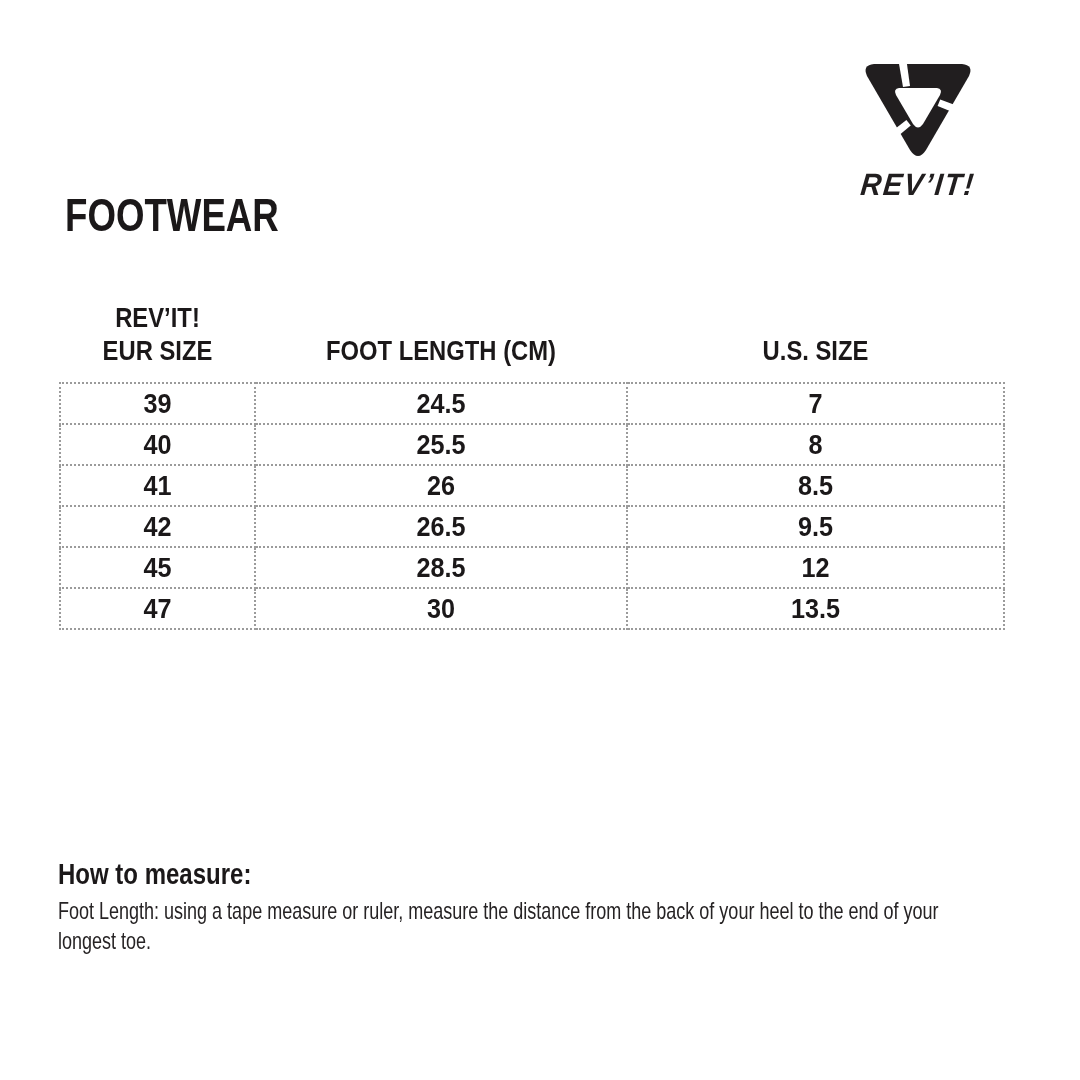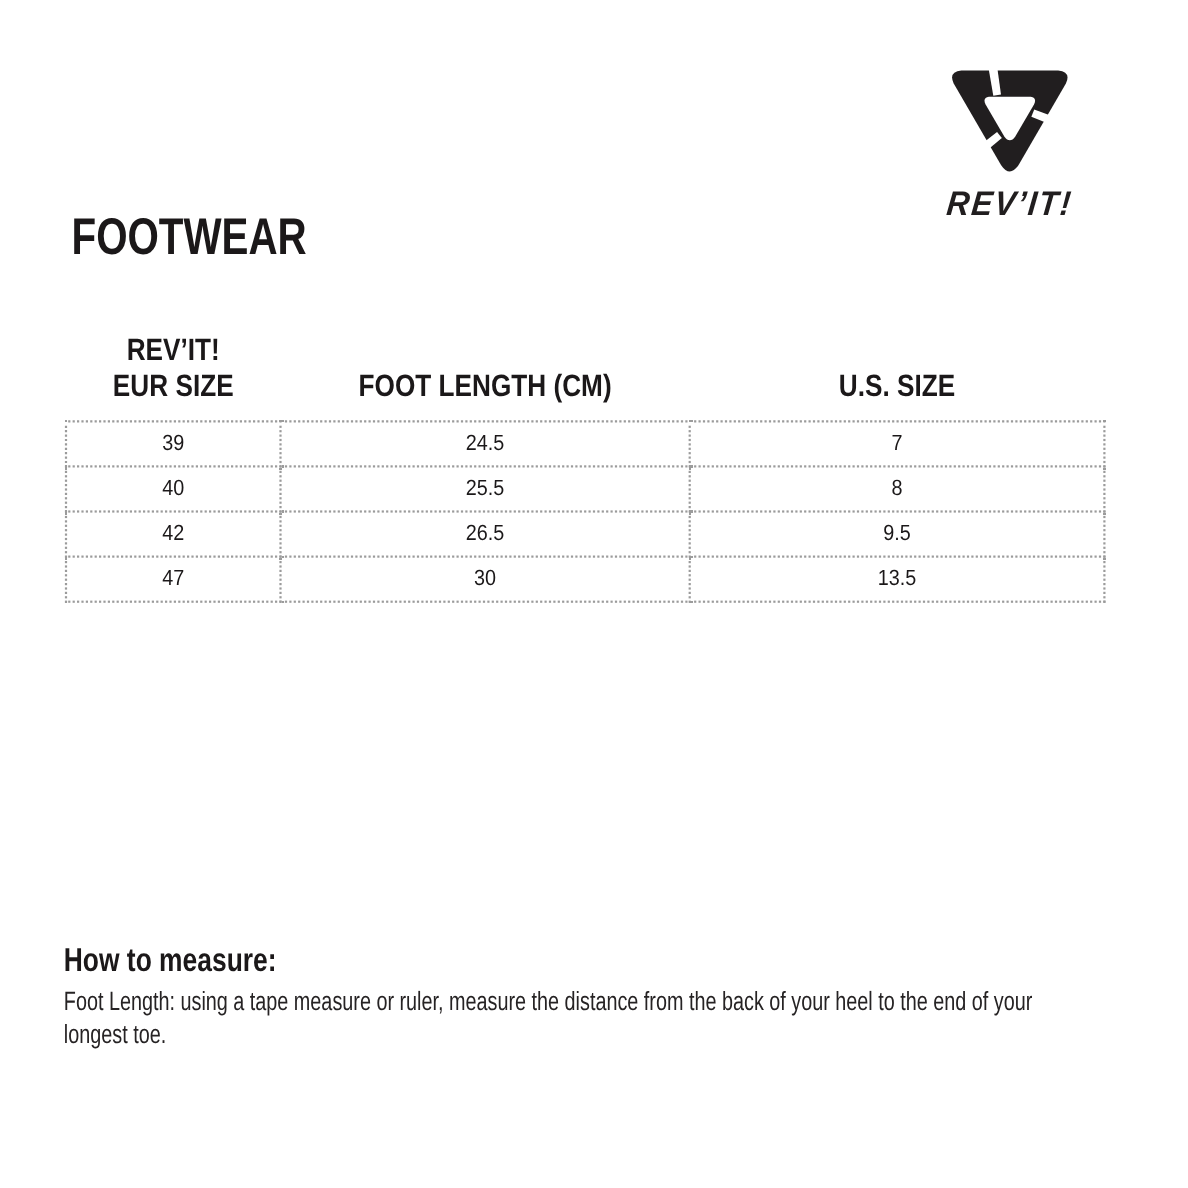--- a/index.html
+++ b/index.html
@@ -60,22 +60,22 @@
     line-height: 33px;
     text-align: center;
   }
   .hline { transform: scaleX(0.85); white-space: nowrap; }
   .size-table td {
     border: 2px dotted #9b9b9b;
     height: 41px;
     padding: 0;
     text-align: center;
     vertical-align: middle;
-    font-size: 20px;
-    font-weight: normal;
+    font-size: 28px;
+    font-weight: bold;
   }
   .cell { transform: scaleX(0.9); white-space: nowrap; }
 
   
   .howto-heading {
     position: absolute;
     left: 58px;
     top: 858px;
     font-size: 30px;
     font-weight: bold;
@@ -153,27 +153,49 @@
           </td>
         <td>
             <div class="cell">25.5</div>
           </td>
         <td>
             <div class="cell">8</div>
           </td>
       </tr>
       <tr>
         <td>
+            <div class="cell">41</div>
+          </td>
+        <td>
+            <div class="cell">26</div>
+          </td>
+        <td>
+            <div class="cell">8.5</div>
+          </td>
+      </tr>
+      <tr>
+        <td>
             <div class="cell">42</div>
           </td>
         <td>
             <div class="cell">26.5</div>
           </td>
         <td>
             <div class="cell">9.5</div>
+          </td>
+      </tr>
+      <tr>
+        <td>
+            <div class="cell">45</div>
+          </td>
+        <td>
+            <div class="cell">28.5</div>
+          </td>
+        <td>
+            <div class="cell">12</div>
           </td>
       </tr>
       <tr>
         <td>
             <div class="cell">47</div>
           </td>
         <td>
             <div class="cell">30</div>
           </td>
         <td>

